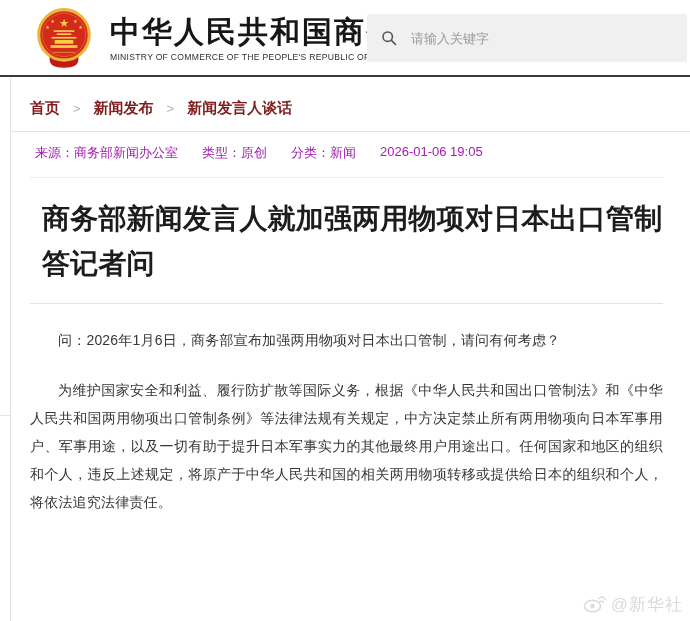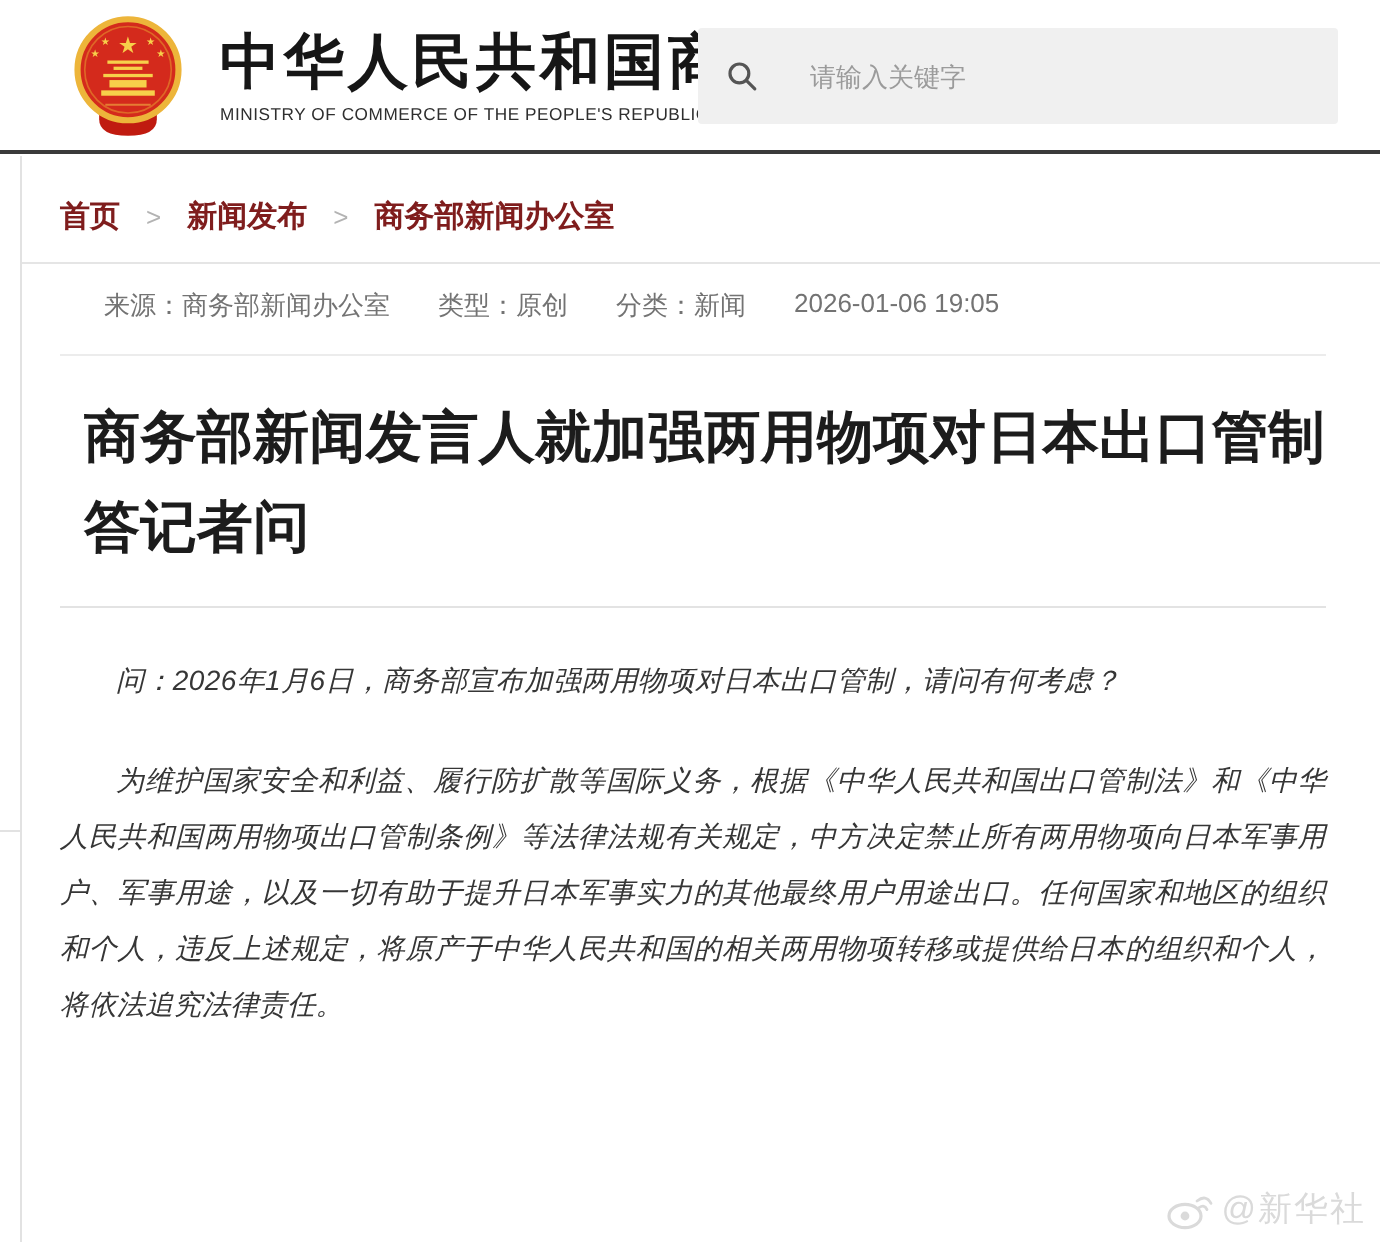--- a/index.html
+++ b/index.html
@@ -13,56 +13,56 @@
 
   
   .site-header { position: absolute; left: 0; top: 0; width: 690px; height: 77px; background: #fff; border-bottom: 2px solid #3a3a3a; }
   .brand { position: absolute; left: 30px; top: 7px; display: flex; align-items: flex-start; }
   .emblem { width: 68px; height: 64px; flex: 0 0 auto; }
   .brand-text { margin-left: 12px; padding-top: 9px; }
   .site-title { font-size: 30px; font-weight: bold; color: #161616; letter-spacing: 2px; line-height: 32px; white-space: nowrap; }
   .site-subtitle { margin-top: 4px; font-size: 8.6px; color: #2e2e2e; letter-spacing: 0.28px; white-space: nowrap; }
 
   .searchbox {
-    position: absolute; right: 21px; top: 14px; width: 320px; height: 48px;
-    background: #f0f0f0; border-radius: 2px; display: flex; align-items: center; padding: 0 14px; gap: 12px;
+    position: absolute; right: 3px; top: 14px; width: 320px; height: 48px;
+    background: #f0f0f0; border-radius: 2px; display: flex; align-items: center; padding: 0 14px;
   }
   .searchbox svg { flex: 0 0 auto; }
   .search-input {
     flex: 1; margin-left: 12px; border: none; outline: none; background: transparent;
     font-size: 13px; color: #444; font-family: inherit;
   }
   .search-input::placeholder { color: #9b9b9b; }
 
   
   .breadcrumb { position: absolute; left: 30px; top: 99px; display: flex; align-items: center; font-size: 15px; font-weight: bold; color: #2b2b2b; }
   .breadcrumb a { color: #7f1d1d; text-decoration: none; cursor: pointer; }
   .crumb-sep { margin: 0 13px; color: #b3b3b3; font-weight: normal; font-size: 13px; }
   .rule { position: absolute; height: 1px; background: #e5e5e5; }
   .rule-breadcrumb { left: 11px; right: 0; top: 131px; }
   .rule-meta { left: 30px; width: 633px; top: 177px; background: #ececec; }
   .rule-title { left: 30px; width: 633px; top: 303px; background: #e3e3e3; }
 
   
-  .meta { position: absolute; left: 35px; top: 144px; display: flex; font-size: 13px; color: #737373; white-space: nowrap; margin-left: 17px; }
+  .meta { position: absolute; left: 35px; top: 144px; display: flex; font-size: 13px; color: #a21caf; white-space: nowrap; }
   .meta span { margin-right: 24px; }
 
   
   .article-title {
     position: absolute; left: 30px; top: 184px; width: 630px; margin: 12px;
     font-size: 28px; line-height: 45px; font-weight: bold; color: #1c1c1c; letter-spacing: 0.2px;
   }
-  .article-body { position: absolute; left: 30px; top: 326px; width: 633px; font-style: italic; }
+  .article-body { position: absolute; left: 30px; top: 326px; width: 633px; }
   .article-body p {
     margin: 0 0 22px 0; font-size: 14px; line-height: 28px; color: #363636;
     text-indent: 2em; text-align: justify; letter-spacing: 0.2px;
   }
 
   
-  .watermark { position: absolute; right: 7px; bottom: 5px; display: flex; align-items: center; color: #dadada; font-size: 17px; letter-spacing: 1px; }
+  .watermark { position: absolute; right: 7px; bottom: 5px; display: flex; color: #dadada; font-size: 17px; letter-spacing: 1px; }
   .watermark svg { margin-right: 4px; }
 
   
   .edge-vline { position: absolute; left: 10px; top: 78px; bottom: 0; width: 1px; background: #e2e2e2; }
   .edge-tick  { position: absolute; left: 0; top: 415px; width: 10px; height: 1px; background: #e2e2e2; }
 </style>
 </head>
 <body>
 
 <div class="page">
@@ -100,21 +100,21 @@
       </svg>
       <input class="search-input" type="text" placeholder="请输入关键字" style="">
     </div>
   </header>
 
   <nav class="breadcrumb">
     <a>首页</a>
     <span class="crumb-sep">&gt;</span>
     <a>新闻发布</a>
     <span class="crumb-sep">&gt;</span>
-    <a>商务部新闻办公室</a>
+    <a>新闻发言人谈话</a>
   </nav>
   <div class="rule rule-breadcrumb"></div>
 
   <div class="meta">
     <span>来源：商务部新闻办公室</span>
     <span>类型：原创</span>
     <span>分类：新闻</span>
     <span>2026-01-06 19:05</span>
   </div>
   <div class="rule rule-meta"></div>

